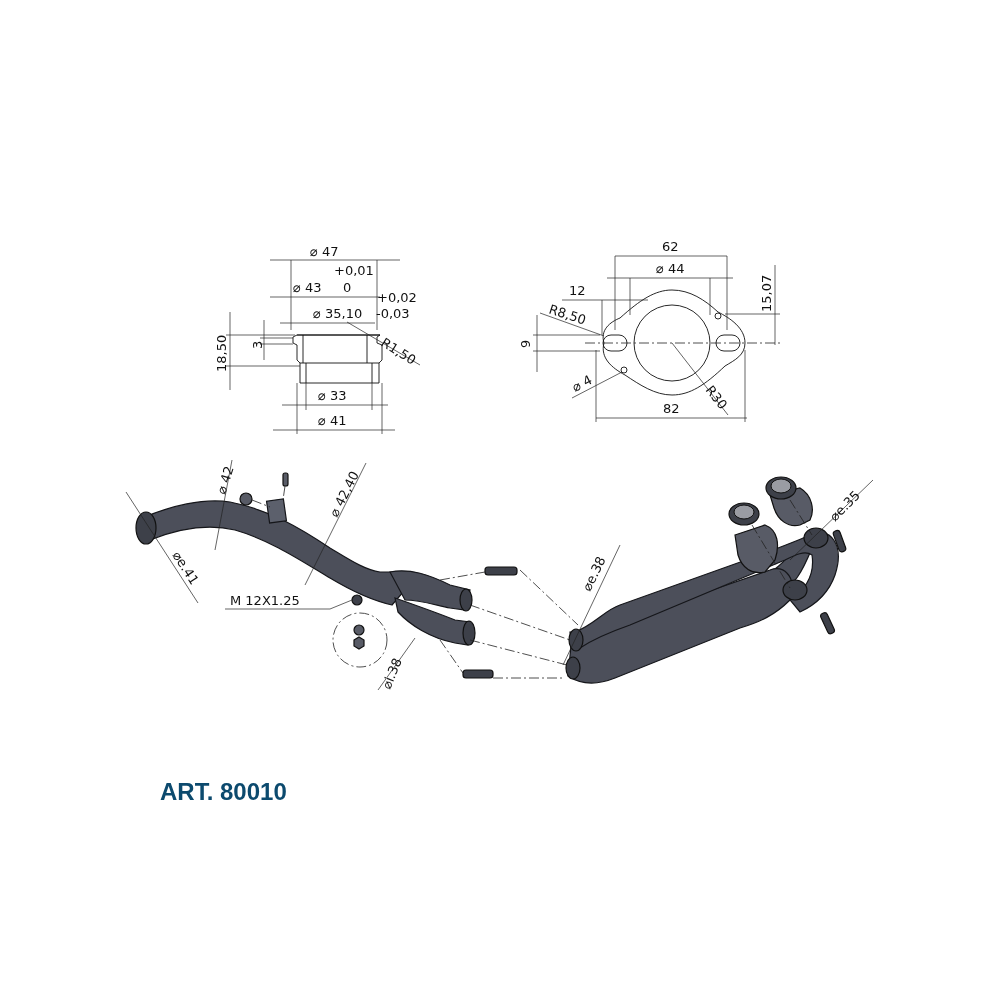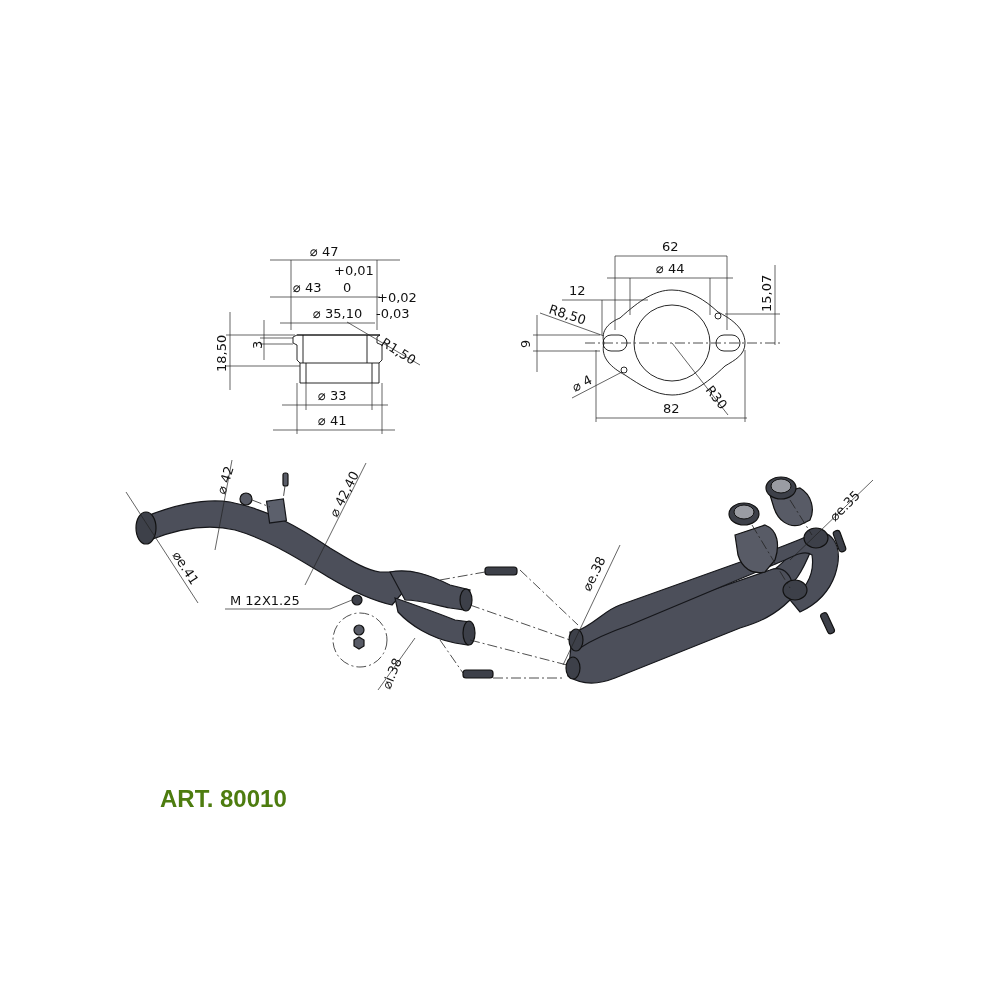--- a/index.html
+++ b/index.html
@@ -6,21 +6,21 @@
     body { width: 1000px; height: 1000px; position: relative; overflow: hidden; font-family: "Liberation Sans", sans-serif; }
     svg { position: absolute; left: 0; top: 0; }
     .dim { font-family: "DejaVu Sans", sans-serif; font-size: 13px; fill: #111; }
     .ln { stroke: #111; stroke-width: 0.9; fill: none; }
     .thin { stroke: #222; stroke-width: 0.7; fill: none; }
     .dash { stroke: #222; stroke-width: 0.8; fill: none; stroke-dasharray: 10 3 2 3; }
     .pipe { fill: #4c4f5a; stroke: #15161a; stroke-width: 1.2; }
     .pipe-light { fill: #5c606c; stroke: #15161a; stroke-width: 1.2; }
     .end { fill: #3d4049; stroke: #111; stroke-width: 1.2; }
     .flange { fill: #585b66; stroke: #111; stroke-width: 1.2; }
-    .title { position: absolute; left: 160px; top: 778px; font-family: "Liberation Sans", sans-serif; font-weight: bold; font-size: 24px; color: #4d7c0f; margin-top: 7px; }
+    .title { position: absolute; left: 160px; top: 778px; font-family: "Liberation Sans", sans-serif; font-weight: bold; font-size: 24px; color: #0c4a6e; }
   </style>
 </head>
 <body>
 
 <svg width="1000" height="1000" viewBox="0 0 1000 1000">
 
   <g>
 
     <path class="ln" d="M297,335 L293,337 L293,343 L297,345 L297,360 L300,363 L300,383 L379,383 L379,363 L382,360 L382,345 L377,343 L377,337 L380,335 Z"></path>
     <line class="ln" x1="303" y1="335" x2="303" y2="363"></line>

